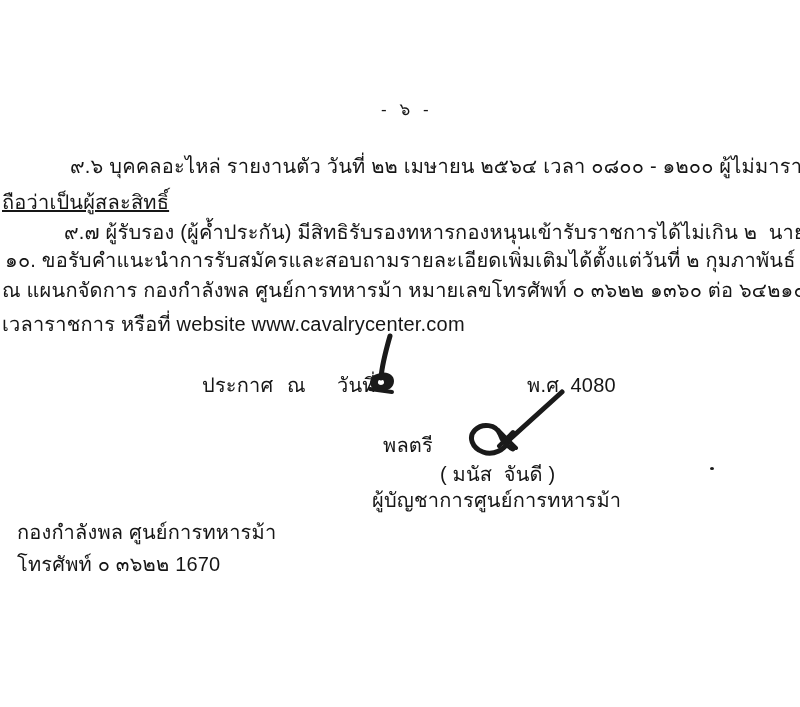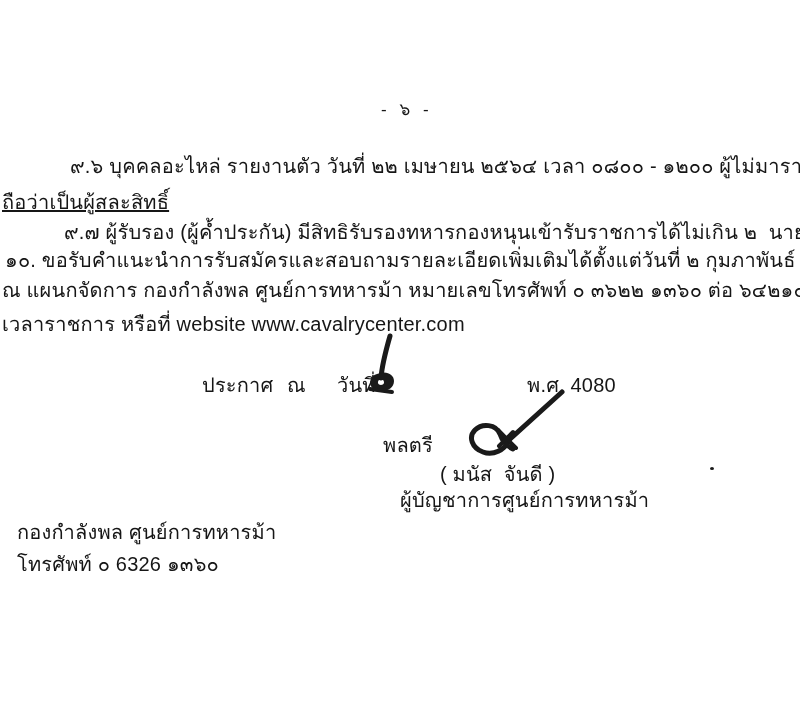--- a/index.html
+++ b/index.html
@@ -64,18 +64,18 @@
   <svg class="mark" style="left:455px; top:386px;" width="115" height="82" viewBox="0 0 115 82" aria-hidden="true">
     <path d="M 107 6 L 54 54" fill="none" stroke="#1a1a1a" stroke-width="5" stroke-linecap="round"></path>
     <path d="M 54 54 C 50 64 38 70 28 66 C 17 62 13 51 20 44 C 27 37 41 38 45 48 C 47 54 52 60 58 63" fill="none" stroke="#1a1a1a" stroke-width="5" stroke-linecap="round"></path>
     <path d="M 43 44 L 61 62 M 58 46 L 44 60" fill="none" stroke="#1a1a1a" stroke-width="4" stroke-linecap="round"></path>
   </svg>
 
   <div class="dot" style="left:710px; top:467px;"></div>
 
   <div class="txt" style="left:383px; top:432px;">พลตรี</div>
   <div class="txt" style="left:440px; top:461px;">( มนัส  จันดี )</div>
-  <div class="txt" style="left:400px; top:487px;text-align:center;">ผู้บัญชาการศูนย์การทหารม้า</div>
+  <div class="txt" style="left:372px; top:487px;text-align:center;">ผู้บัญชาการศูนย์การทหารม้า</div>
 
   <div class="txt" style="left:17px; top:519px;">กองกำลังพล ศูนย์การทหารม้า</div>
-  <div class="txt" style="left:17px; top:551px;">โทรศัพท์ ๐ 6326 ๑๓๖๐</div>
+  <div class="txt" style="left:17px; top:551px;">โทรศัพท์ ๐ ๓๖๒๒ 1670</div>
 
 </div>
 
 </body></html>

